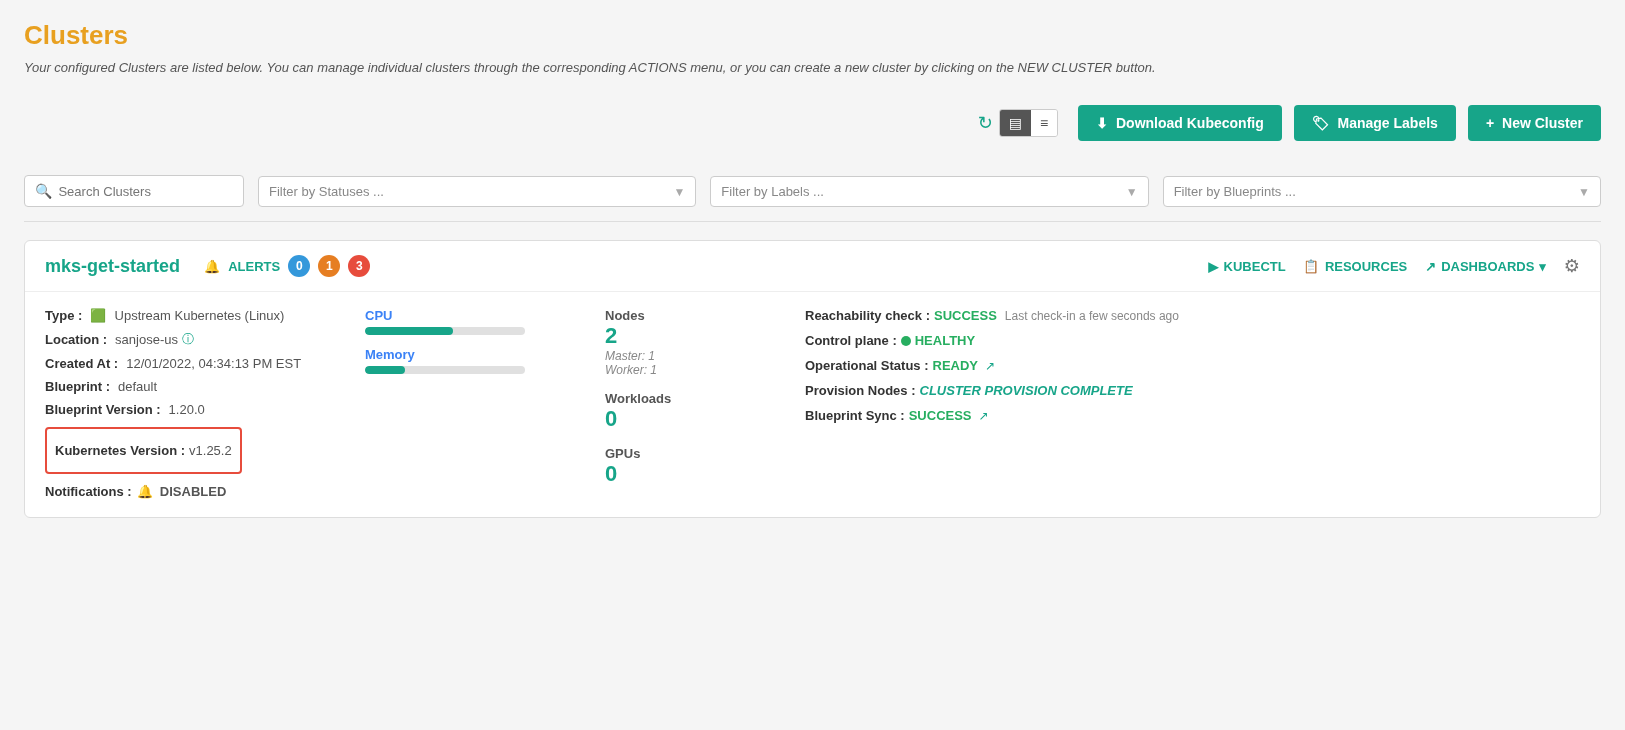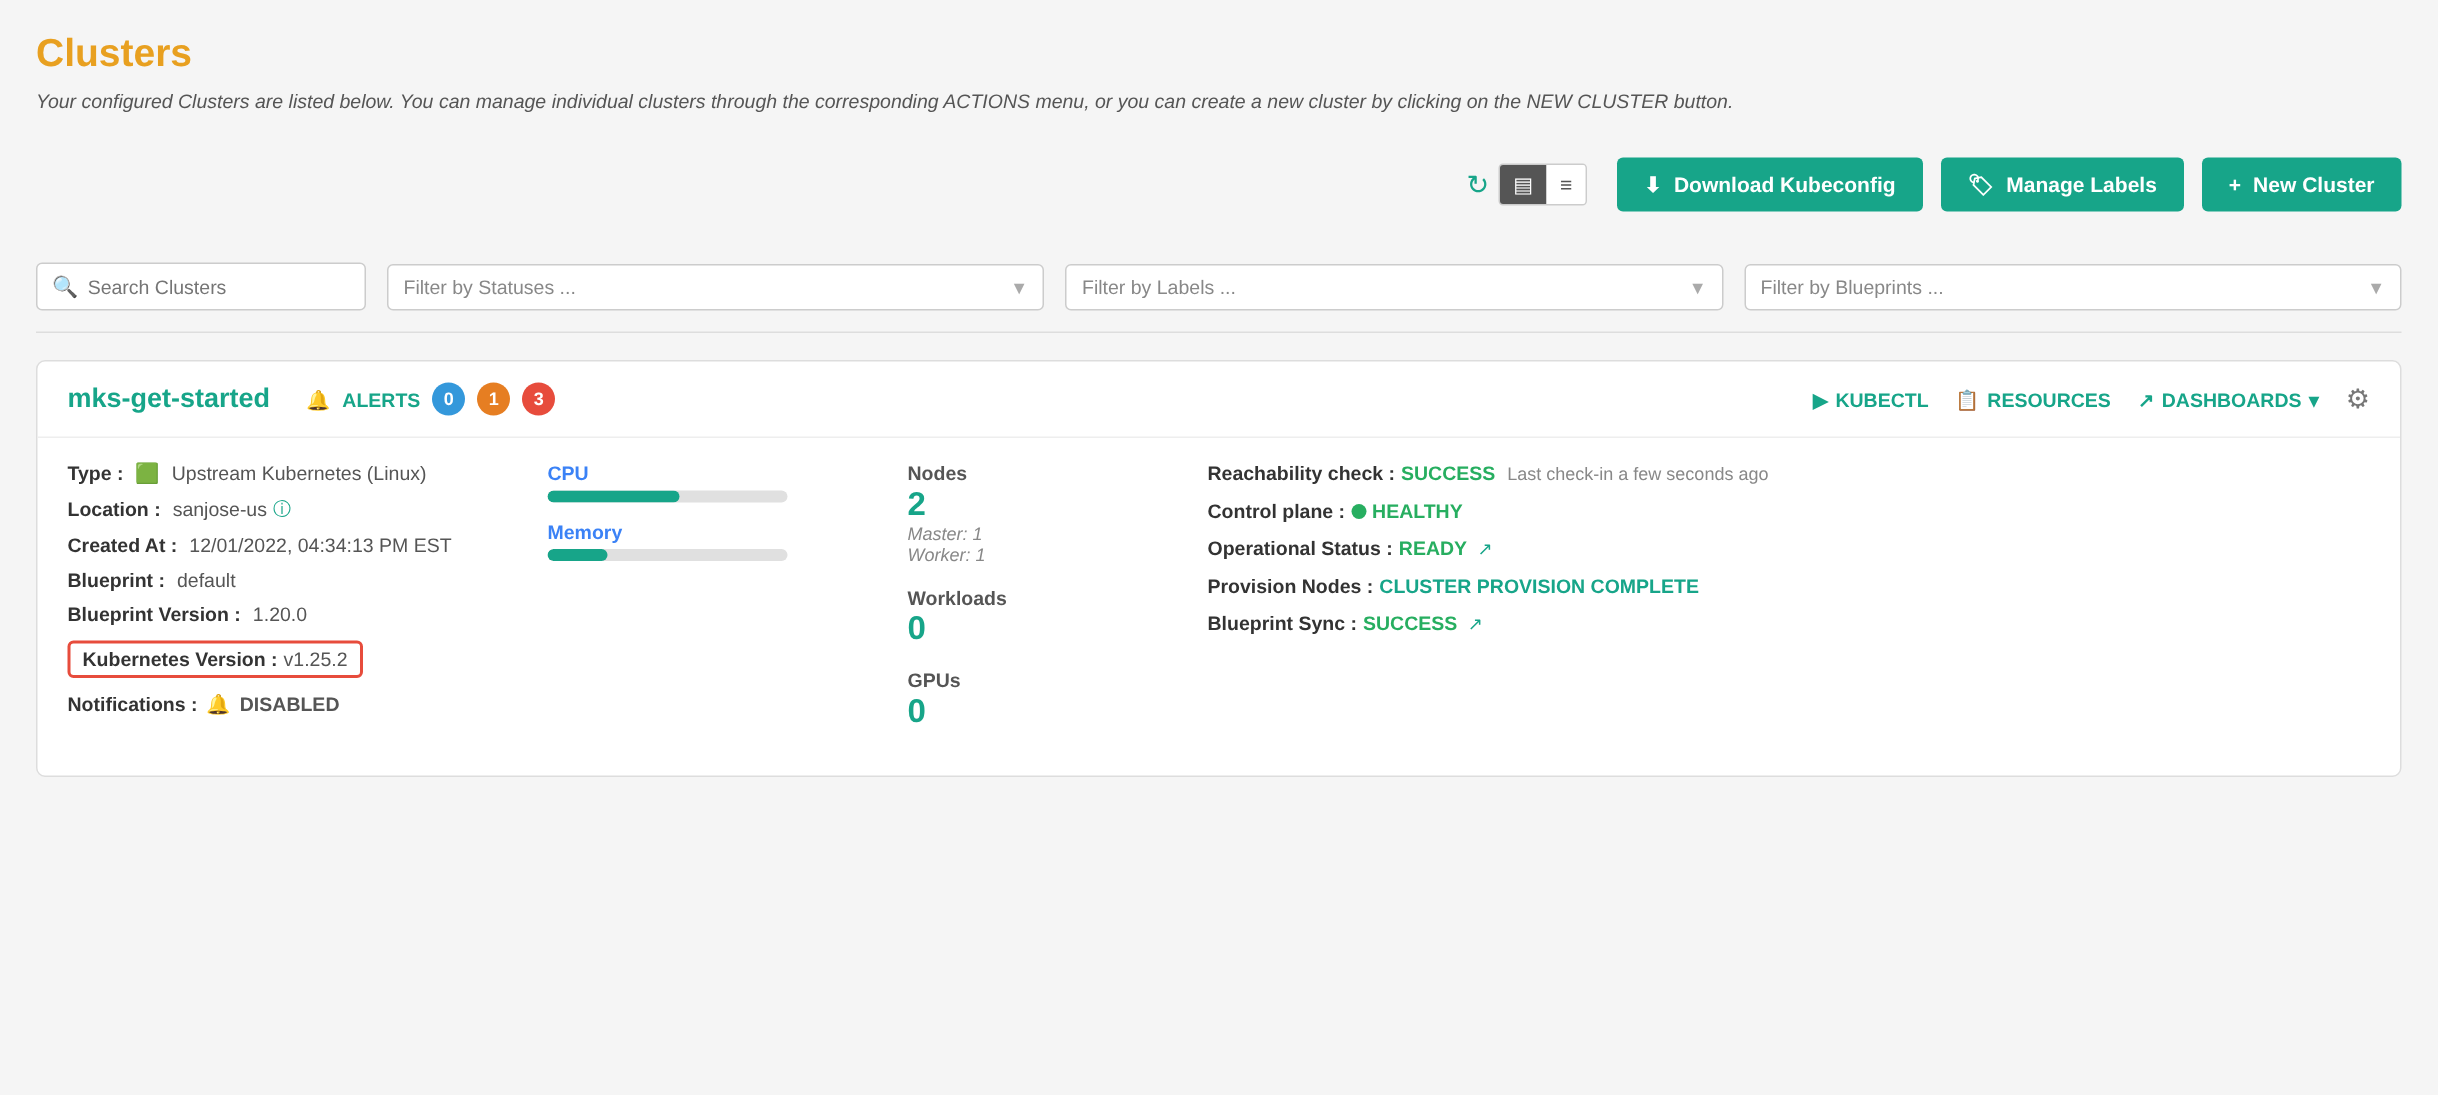--- a/index.html
+++ b/index.html
@@ -20,21 +20,21 @@
     
     .filters-row { display: flex; gap: 14px; align-items: center; padding: 10px 0 14px 0; border-bottom: 1px solid #ddd; }
     .search-box { display: flex; align-items: center; border: 1px solid #ccc; border-radius: 4px; padding: 7px 10px; background: #fff; min-width: 220px; gap: 6px; }
     .search-box input { border: none; outline: none; font-size: 13px; color: #555; width: 160px; background: transparent; }
     .search-icon-char { color: #aaa; font-size: 14px; }
     .filter-select { display: flex; align-items: flex-end; border: 1px solid #ccc; border-radius: 4px; padding: 7px 10px; background: #fff; flex: 1; cursor: pointer; justify-content: space-between; color: #888; font-size: 13px; }
     .filter-select .chevron { color: #aaa; font-size: 12px; }
 
     
     .cluster-card { background: #fff; border: 1px solid #ddd; border-radius: 6px; margin-top: 18px; padding: 0; }
-    .cluster-header { display: flex; align-items: flex-start; padding: 14px 20px; border-bottom: 1px solid #eee; gap: 24px; }
+    .cluster-header { display: flex; align-items: center; padding: 14px 20px; border-bottom: 1px solid #eee; gap: 24px; }
     .cluster-name { color: #17a589; font-size: 18px; font-weight: bold; }
     .alerts-section { display: flex; align-items: center; gap: 8px; color: #17a589; font-size: 13px; font-weight: bold; }
     .alert-badge { width: 22px; height: 22px; border-radius: 50%; color: #fff; display: flex; align-items: center; justify-content: center; font-size: 12px; font-weight: bold; }
     .badge-blue { background: #3498db; }
     .badge-orange { background: #e67e22; }
     .badge-red { background: #e74c3c; }
     .cluster-actions { display: flex; align-items: center; gap: 18px; margin-left: auto; }
     .action-link { color: #17a589; font-size: 13px; font-weight: bold; display: flex; align-items: center; gap: 5px; cursor: pointer; text-decoration: none; }
     .gear-btn { background: none; border: none; cursor: pointer; color: #777; font-size: 18px; }
 
@@ -61,27 +61,27 @@
     .count-row { margin-bottom: 14px; }
     .count-label { font-weight: bold; color: #555; font-size: 13px; }
     .count-value { font-size: 22px; font-weight: bold; color: #17a589; }
     .count-sub { font-size: 12px; color: #888; font-style: italic; }
 
     .status-row { margin-bottom: 10px; font-size: 13px; display: flex; align-items: center; gap: 4px; flex-wrap: wrap; }
     .status-label { font-weight: bold; color: #333; }
     .status-success { color: #27ae60; font-weight: bold; }
     .status-healthy { color: #27ae60; font-weight: bold; }
     .status-ready { color: #27ae60; font-weight: bold; }
-    .status-provision { color: #17a589; font-weight: bold; }
+    .status-provision { color: #17a589; font-weight: bold; font-style: italic; }
     .status-sync { color: #27ae60; font-weight: bold; }
     .status-meta { color: #888; font-size: 12px; margin-left: 4px; }
     .dot-green { width: 10px; height: 10px; border-radius: 50%; background: #27ae60; display: inline-block; }
     .ext-link { color: #17a589; font-size: 12px; margin-left: 3px; cursor: pointer; }
 
-    .k8s-version-box { display: inline-flex; align-items: center; border: 2px solid #e74c3c; border-radius: 4px; padding: 3px 8px; margin-top: 2px; margin-bottom: 2px; }
+    .k8s-version-box { display: inline-flex; align-items: center; border: 2px solid #e74c3c; border-radius: 4px; padding: 14px 8px; margin-top: 2px; margin-bottom: 2px; }
     .k8s-version-label { font-weight: bold; color: #333; }
     .k8s-version-value { color: #555; margin-left: 4px; }
 
     .notif-row { display: flex; align-items: center; gap: 6px; margin-top: 4px; font-size: 13px; }
     .notif-label { font-weight: bold; }
     .notif-bell { font-size: 13px; color: #555; }
     .notif-disabled { color: #555; font-weight: bold; font-size: 13px; }
 
     .location-info { display: flex; align-items: center; gap: 4px; }
     .info-icon { color: #17a589; font-size: 12px; cursor: pointer; }

